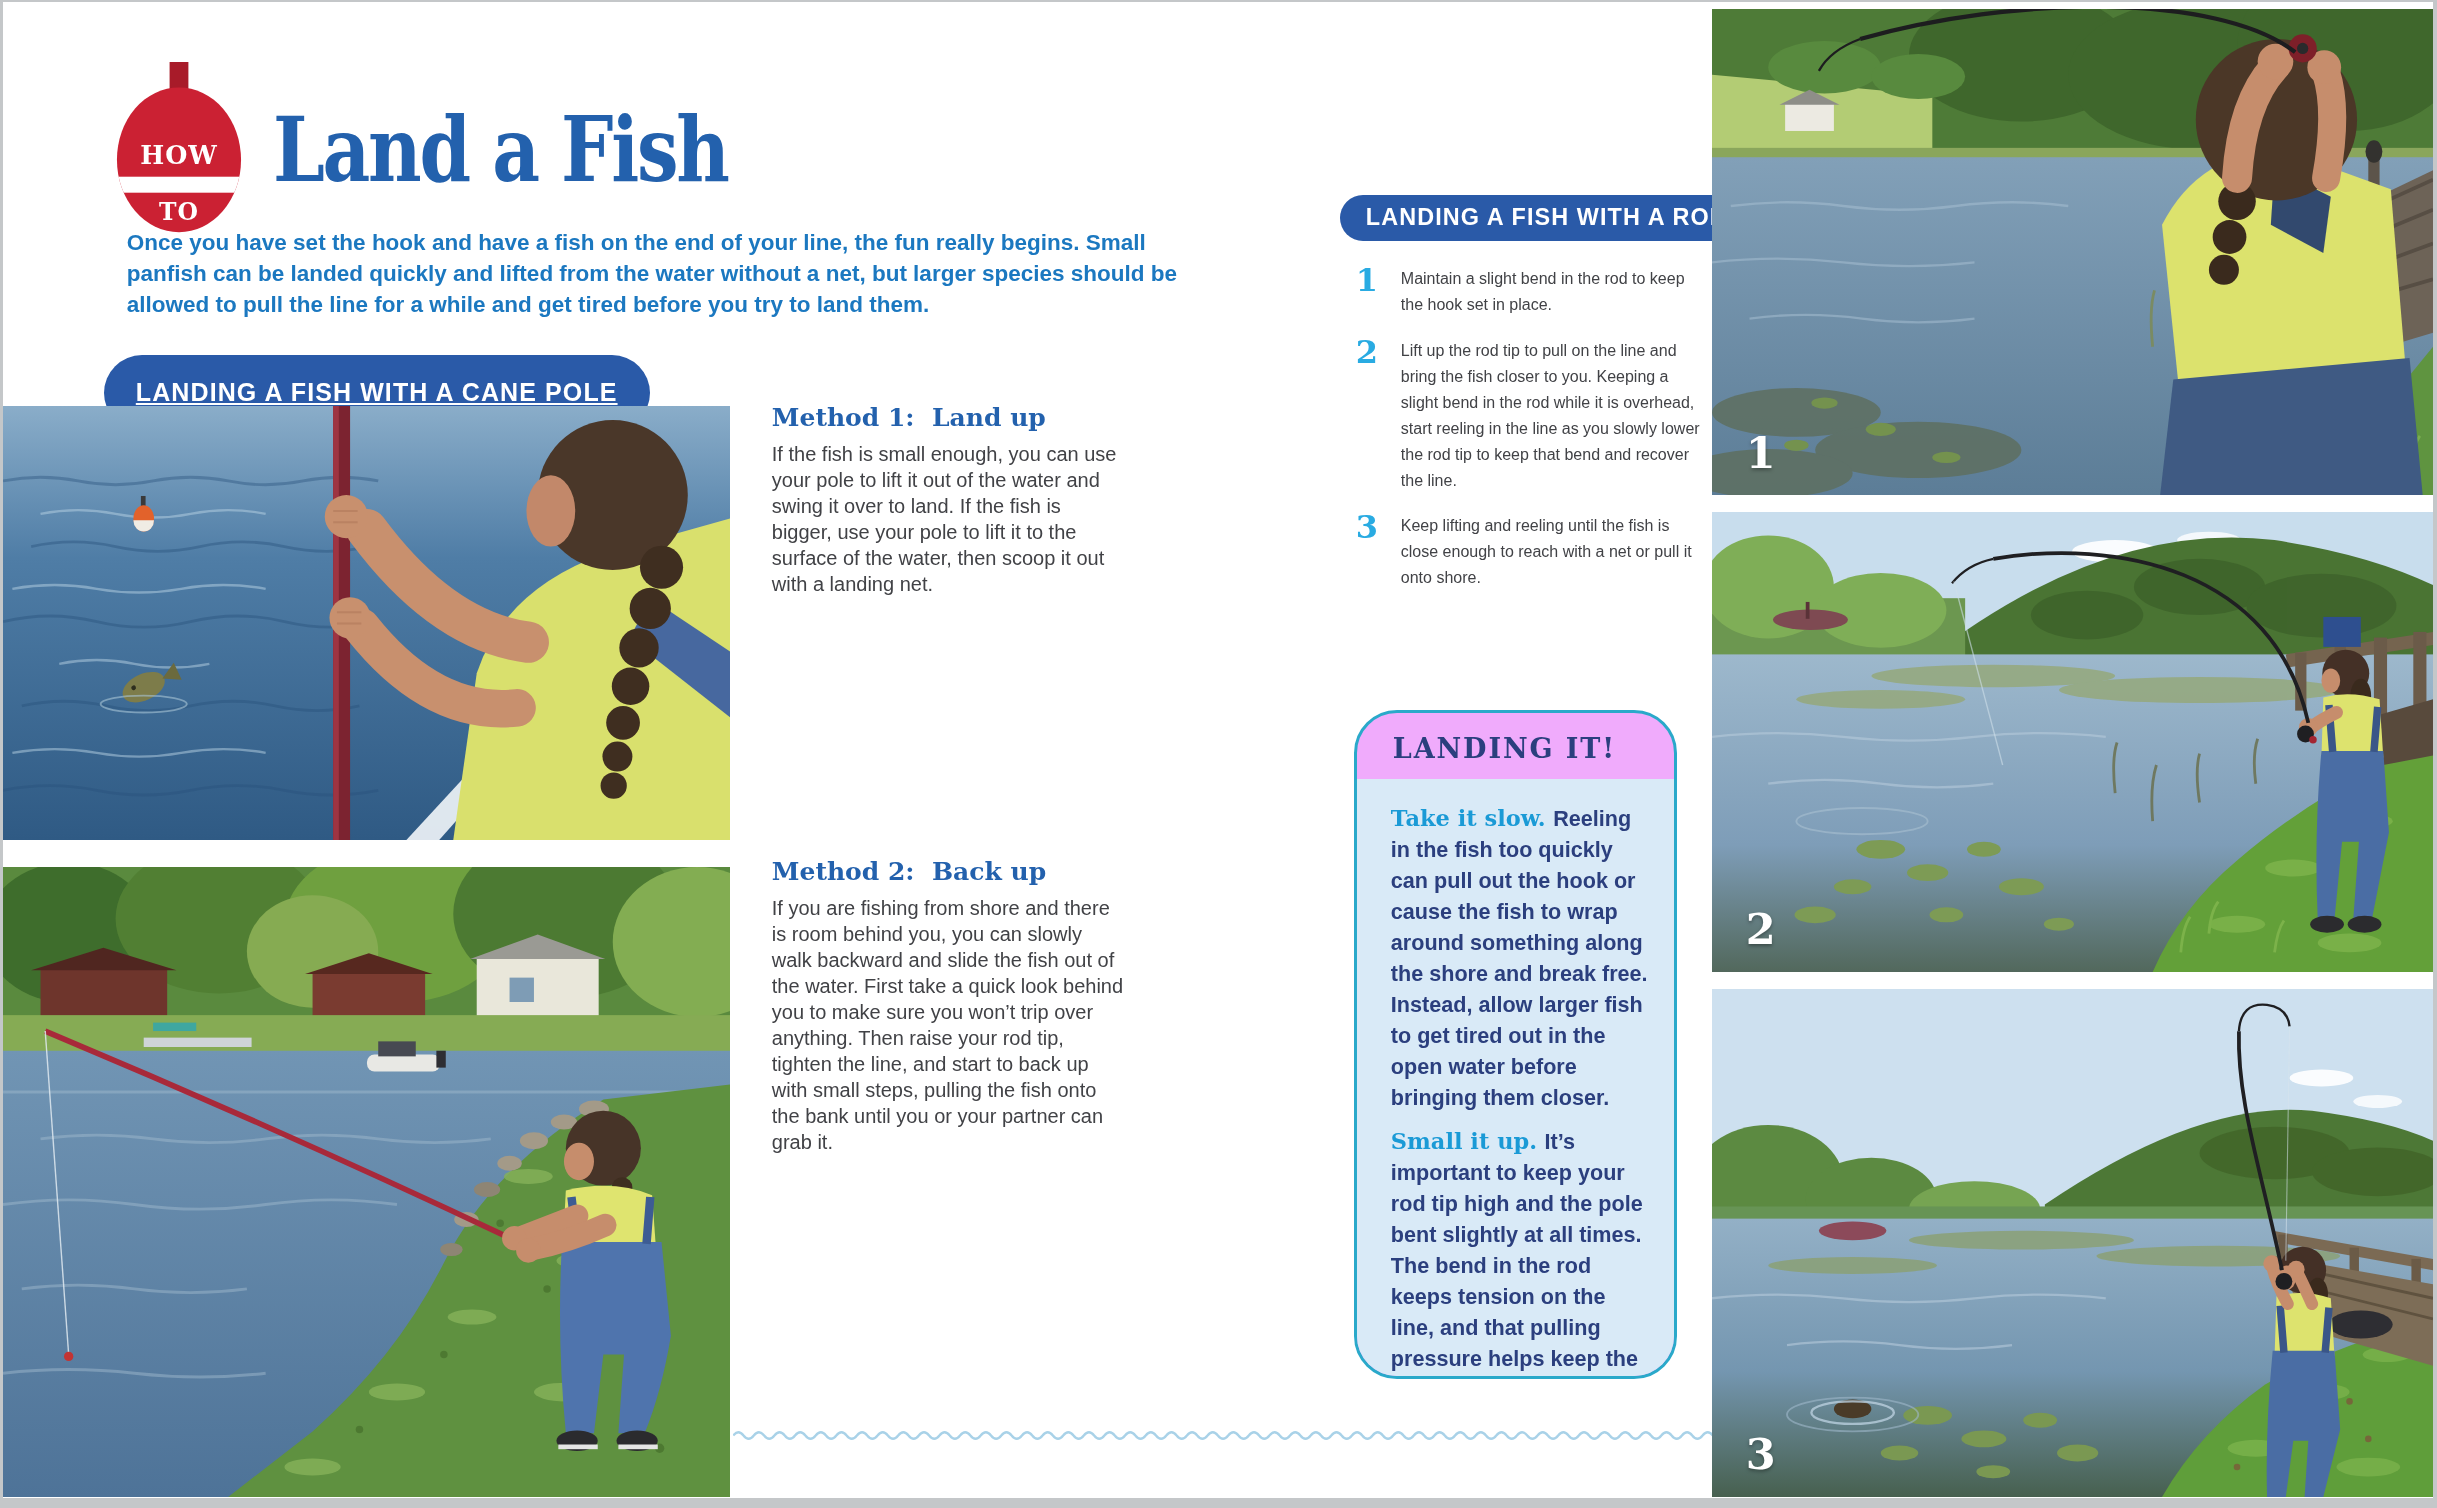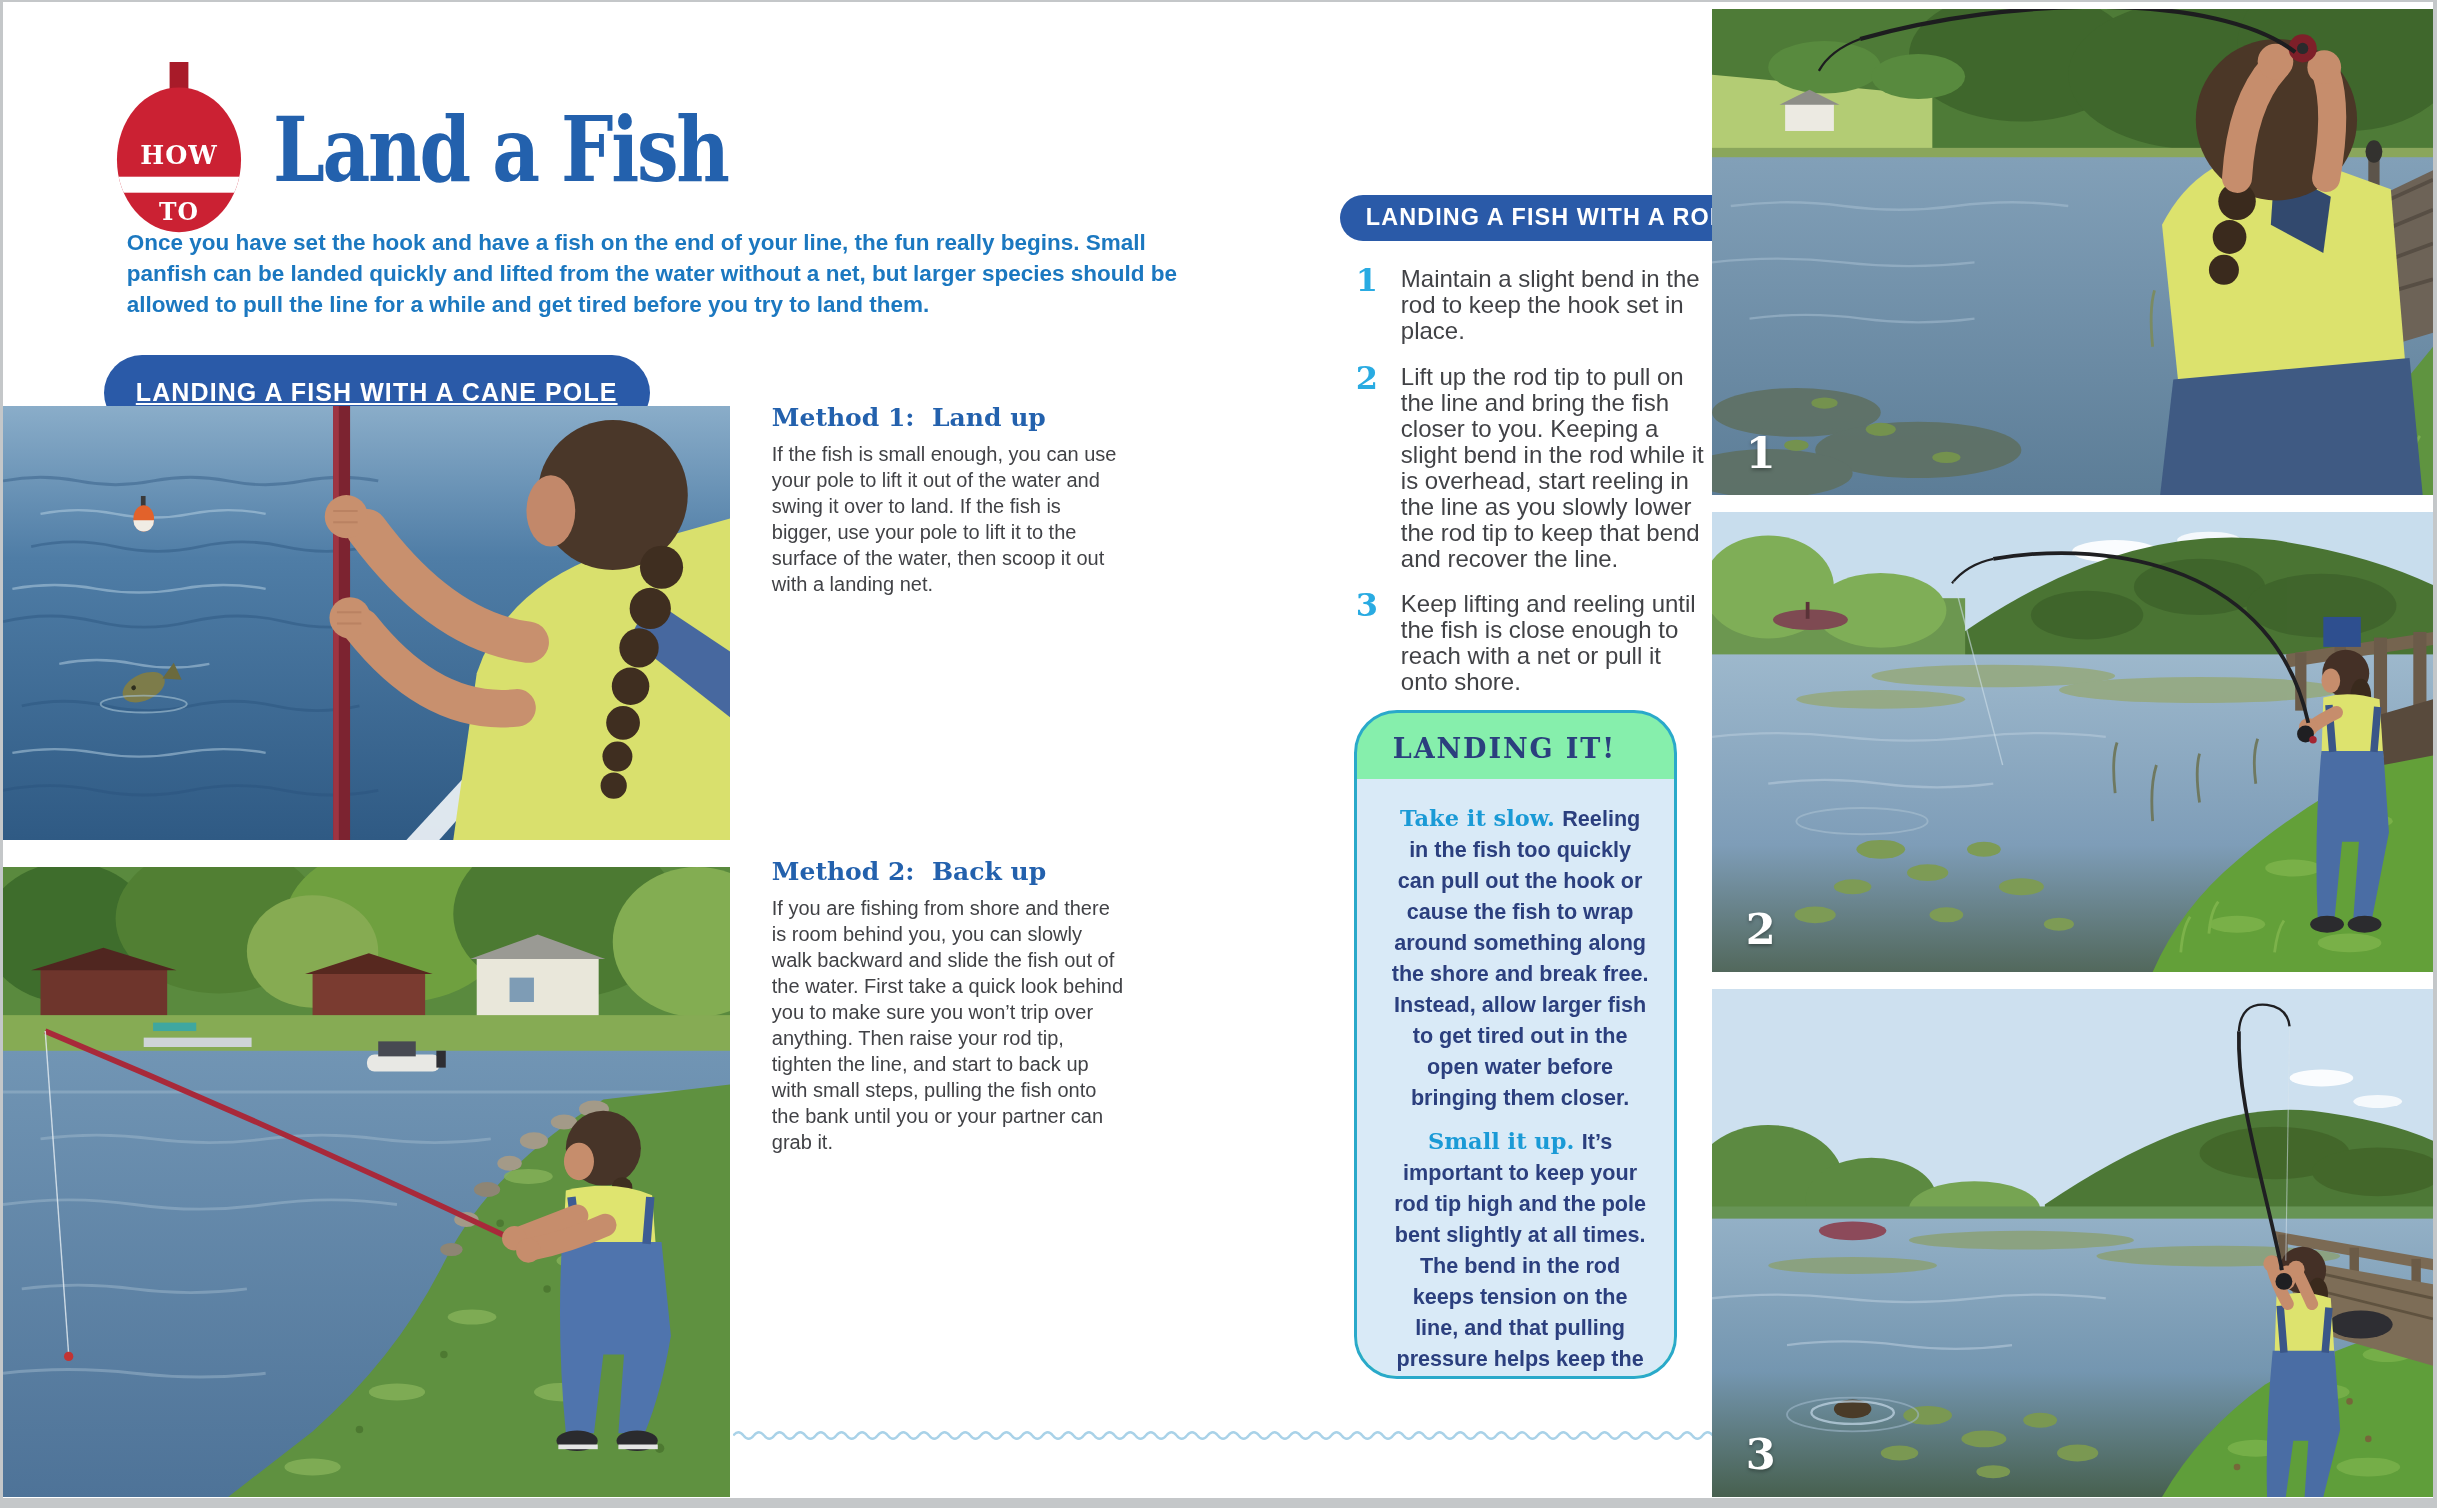--- a/index.html
+++ b/index.html
@@ -38,25 +38,25 @@
   .m2{left:769px;top:855px;}
   .method-h{font-size:25px;color:var(--brand_blue);white-space:pre-wrap;
       font-family:"DejaVu Serif",serif;font-weight:bold;margin:0 0 9.4px 0;}
   .method-b{font-size:20px;line-height:26px;color:var(--body_gray);margin:0;}
 
   
   .steps{position:absolute;left:1353px;top:264px;width:349px;}
   .step{display:flex;margin-bottom:19.7px;}
   .step-num{width:45px;flex:none;font-size:32px;line-height:28px;color:var(--cyan);
       font-family:"DejaVu Serif",serif;font-weight:bold;}
-  .step-text{font-size:24px;line-height:26px;color:var(--body_gray);}
-
-  
-  .callout{position:absolute;left:1351px;top:708px;width:323px;height:669px;background:#86efac;
-      border:3.8px solid var(--teal_border);border-radius:43px;overflow:hidden;box-sizing:border-box;text-align:center;}
+  .step-text{font-size:16px;line-height:26px;color:var(--body_gray);}
+
+  
+  .callout{position:absolute;left:1351px;top:708px;width:323px;height:669px;background:#f0abfc;
+      border:3.8px solid var(--teal_border);border-radius:43px;overflow:hidden;box-sizing:border-box;}
   .callout-title{position:absolute;left:36px;top:20.6px;font-size:27px;letter-spacing:1.9px;
       color:var(--navy);font-family:"DejaVu Serif",serif;font-weight:bold;}
   .callout-body{position:absolute;left:0;right:0;top:66px;bottom:0;background:var(--callout_bg);
       padding:24.4px 24.4px 0 34px;box-sizing:border-box;}
   .tip{font-size:21.6px;line-height:31px;font-weight:bold;color:var(--navy);margin:0 0 13px 0;}
   .tip .lead{color:var(--cyan2);font-family:"DejaVu Serif",serif;font-weight:bold;font-size:22.5px;margin-right:7.5px;}
 
   
   .wave{position:absolute;left:730px;top:1426px;width:981px;height:15px;}
 </style>

